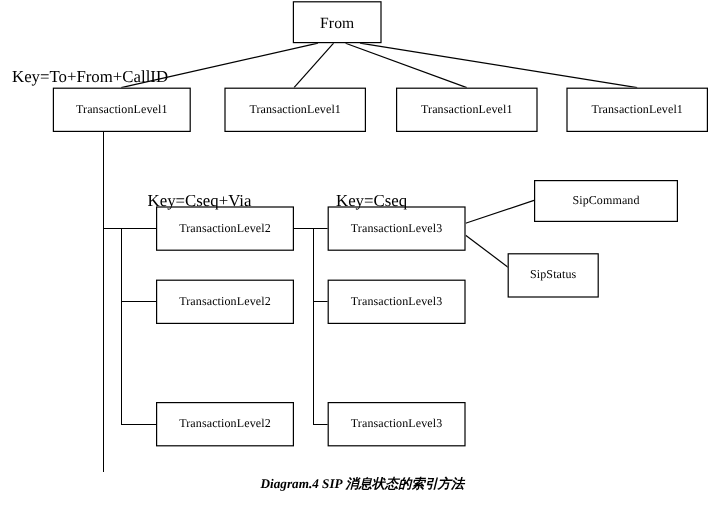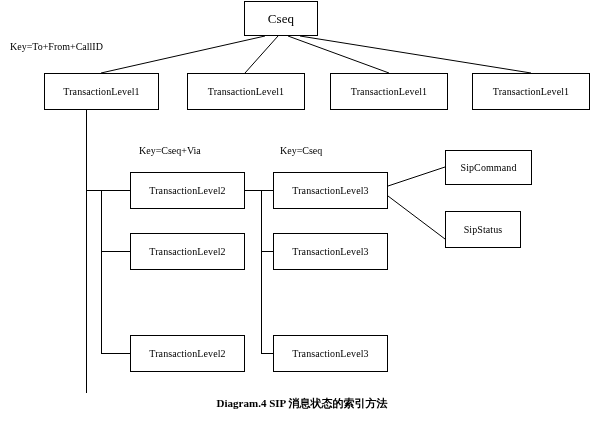--- a/index.html
+++ b/index.html
@@ -29,34 +29,36 @@
     font-size: 10px;
     color: #000000;
     letter-spacing: 0.1px;
     white-space: nowrap;
     z-index: 3;
   }
   .node.root-node { font-size: 13px; }
   .key-label {
     position: absolute;
     font-family: "Liberation Serif", "DejaVu Serif", serif;
-    font-size: 10px;
+    font-size: 14px;
     color: #000000;
     white-space: nowrap;
     z-index: 4;
+    margin-top: 16px;
   }
   .caption {
     position: absolute;
     font-family: "Liberation Serif", "DejaVu Serif", serif;
     font-size: 11px;
     font-weight: bold;
     color: #000000;
     white-space: nowrap;
     text-align: center;
     z-index: 4;
+    font-style: italic;
   }
   svg.wires {
     position: absolute;
     left: 0;
     top: 0;
     width: 604px;
     height: 424px;
     z-index: 1;
     pointer-events: none;
   }
@@ -95,27 +97,27 @@
 
     <line x1="245" y1="190.5" x2="273" y2="190.5"></line>
     <line x1="261" y1="251.5" x2="273" y2="251.5"></line>
     <line x1="261" y1="353.5" x2="273" y2="353.5"></line>
 
     <line class="diag" x1="388" y1="186" x2="445" y2="167"></line>
     <line class="diag" x1="388" y1="196" x2="445" y2="239"></line>
   </svg>
 
   <div class="node root-node" style="left:244px; top:1px; width:74px; height:35px;">
-    <span>Cseq</span>
+    <span>From</span>
   </div>
 
   <div class="key-label" style="left:10px; top:41px;">
     <span>Key=To+From+CallID</span>
   </div>
-  <div class="key-label" style="left:139px; top:145px;text-align:right;">
+  <div class="key-label" style="left:123px; top:145px;text-align:right;">
     <span>Key=Cseq+Via</span>
   </div>
   <div class="key-label" style="left:280px; top:145px;text-align:right;">
     <span>Key=Cseq</span>
   </div>
 
   <div class="node" style="left:44px; top:73px; width:115px; height:37px;">
     <span>TransactionLevel1</span>
   </div>
   <div class="node" style="left:187px; top:73px; width:118px; height:37px;">
@@ -141,24 +143,24 @@
   <div class="node" style="left:273px; top:172px; width:115px; height:37px;">
     <span>TransactionLevel3</span>
   </div>
   <div class="node" style="left:273px; top:233px; width:115px; height:37px;">
     <span>TransactionLevel3</span>
   </div>
   <div class="node" style="left:273px; top:335px; width:115px; height:37px;">
     <span>TransactionLevel3</span>
   </div>
 
-  <div class="node" style="left:445px; top:150px; width:87px; height:35px;">
+  <div class="node" style="left:445px; top:150px; width:120px; height:35px;">
     <span>SipCommand</span>
   </div>
-  <div class="node" style="left:445px; top:211px; width:76px; height:37px;">
+  <div class="node" style="left:423px; top:211px; width:76px; height:37px;">
     <span>SipStatus</span>
   </div>
 
   <div class="caption" style="left:0px; top:396px; width:604px;">
     <span>Diagram.4 SIP 消息状态的索引方法</span>
   </div>
 
 </div>
 
 </body></html>

